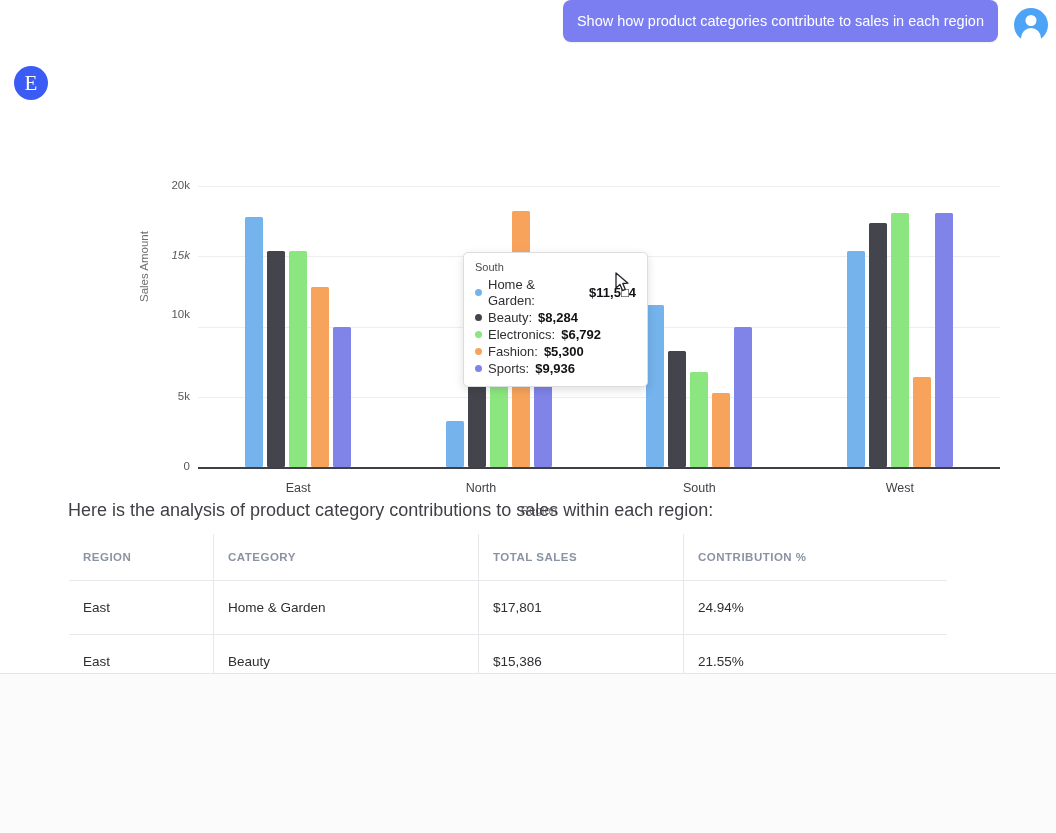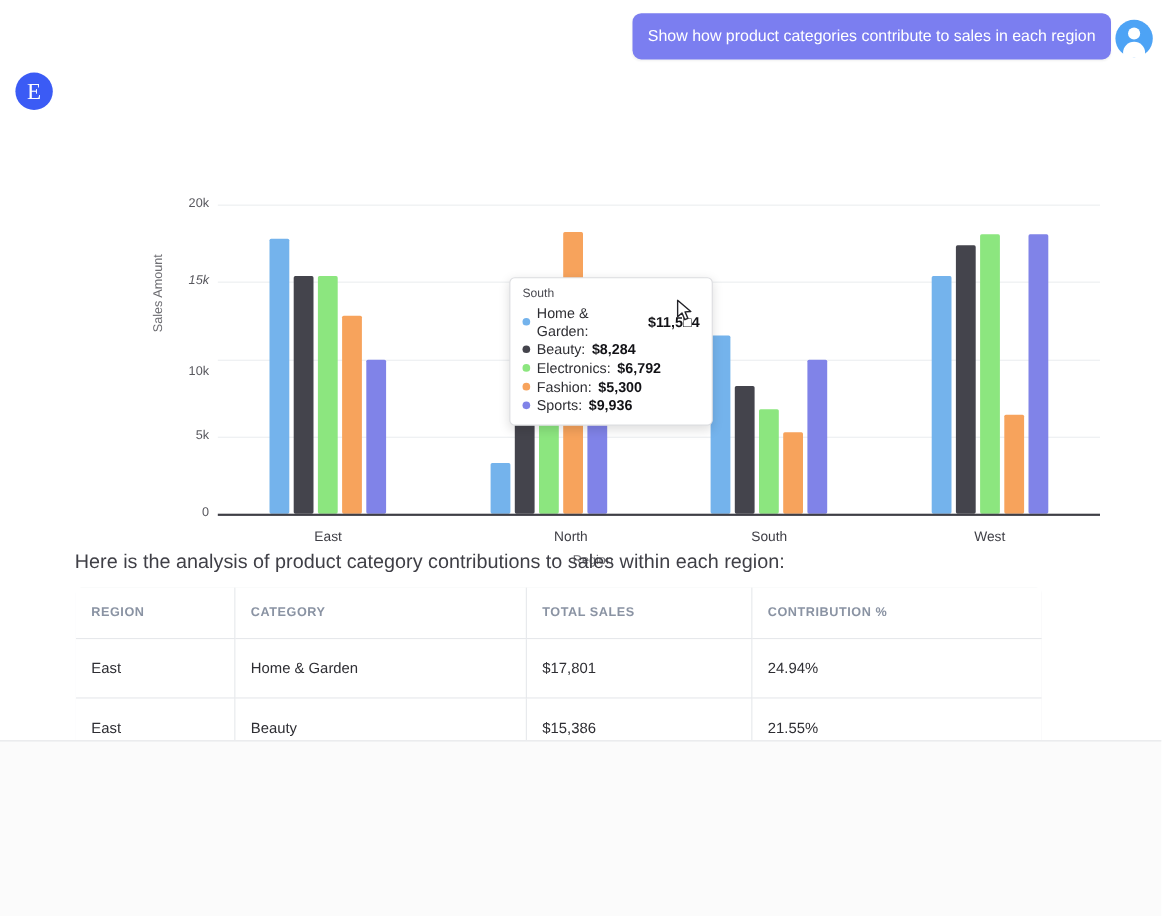--- a/index.html
+++ b/index.html
@@ -14,22 +14,22 @@
   #app { position: relative; width: 1056px; height: 833px; background: #fff; }
 
   
   .chat-area {
     position: absolute; left: 0; top: 0; width: 1056px; height: 673px;
     background: #fff; overflow: hidden;
   }
 
   
   .user-row {
-    position: absolute; right: 8px; top: 12px;
-    display: flex; align-items: center; gap: 4px;
+    position: absolute; right: 8px; top: 0;
+    display: flex; align-items: flex-end; gap: 16px;
   }
   .user-bubble {
     background: #7b7ef0;
     color: #ffffff;
     border-radius: 8px;
     padding: 12px 14px;
     font-size: 14.5px;
     line-height: 18px;
     white-space: nowrap;
     box-shadow: 0 1px 2px rgba(0,0,0,0.06);
@@ -185,21 +185,21 @@
       <div class="avatar-user"></div>
     </div>
 
     <div class="avatar-bot">E</div>
 
     <div class="chart-wrap">
       <div class="y-axis-title">Sales Amount</div>
       <div id="y-ticks">
           <div class="y-tick" style="left: 86px; top: 380px;">0</div>
           <div class="y-tick" style="left: 86px; top: 309.75px;">5k</div>
-          <div class="y-tick" style="left: 86px; top: 252px;">10k</div>
+          <div class="y-tick" style="left: 86px; top: 228px;">10k</div>
           <div class="y-tick" style="left: 86px; top: 169.25px; font-style: italic;">15k</div>
           <div class="y-tick" style="left: 86px; top: 99px;">20k</div>
         </div>
       <div id="grid-lines">
           <div class="grid-line" style="top: 316.75px;"></div>
           <div class="grid-line" style="top: 246.5px;"></div>
           <div class="grid-line" style="top: 176.25px;"></div>
           <div class="grid-line" style="top: 106px;"></div>
         </div>
       <div class="plot" id="plot">
@@ -228,21 +228,21 @@
             <div class="bar" style="left: 47.25px; width: 18px; height: 216.37px; background: rgb(116, 179, 236);"></div>
             <div class="bar" style="left: 69.25px; width: 18px; height: 243.768px; background: rgb(68, 68, 76);"></div>
             <div class="bar" style="left: 91.25px; width: 18px; height: 254.305px; background: rgb(140, 230, 127);"></div>
             <div class="bar" style="left: 113.25px; width: 18px; height: 89.92px; background: rgb(247, 163, 92);"></div>
             <div class="bar" style="left: 135.25px; width: 18px; height: 253.602px; background: rgb(128, 131, 232);"></div>
           </div>
         </div>
       <div class="axis-line" style="top:387px;"></div>
       <div id="x-ticks">
           <div class="x-tick" style="left: 238.25px;">East</div>
-          <div class="x-tick" style="left: 459px;">North</div>
+          <div class="x-tick" style="left: 421px;">North</div>
           <div class="x-tick" style="left: 639.25px;">South</div>
           <div class="x-tick" style="left: 839.75px;">West</div>
         </div>
       <div class="x-axis-title">Region</div>
 
       <div class="legend" id="legend">
           <div class="legend-item">
             <span class="legend-dot" style="background: rgb(116, 179, 236);"></span>
             <span class="legend-label">Home &amp; Garden</span>
           </div>

